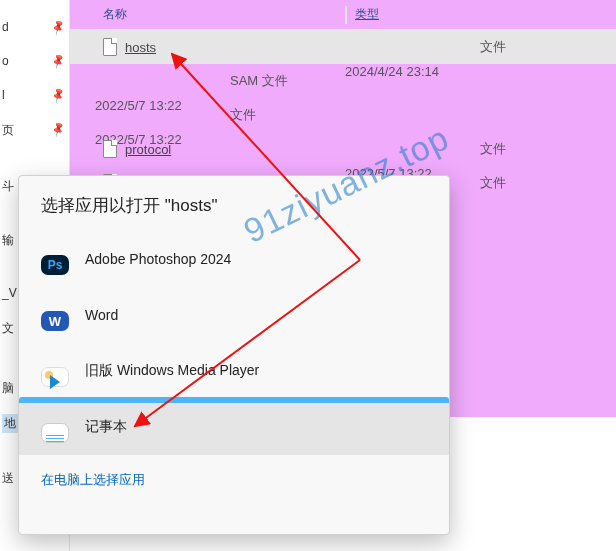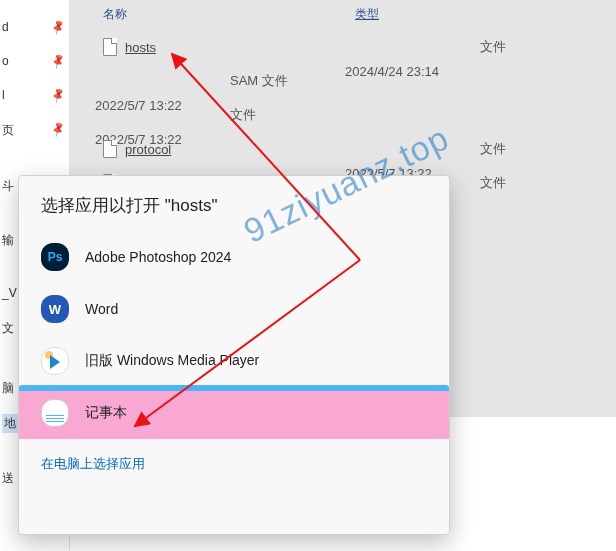--- a/index.html
+++ b/index.html
@@ -2,42 +2,42 @@
 <html><head>
 <meta charset="utf-8">
 <style>
   * { box-sizing: border-box; margin: 0; padding: 0; }
   body { font-family: "Segoe UI", "Microsoft YaHei", sans-serif; font-size: 12px; background: #fff; width: 616px; height: 551px; overflow: hidden; position: relative; color: #333; }
   
   .left-strip { position: absolute; left: 0; top: 0; width: 70px; height: 551px; background: #fff; border-right: 1px solid #e5e5e5; }
   .pin { position: absolute; color: #7a7a7a; font-size: 11px; left: 52px; transform: rotate(-30deg); }
   .sidebar-label { position: absolute; left: 2px; color: #333; font-size: 12px; }
   
-  .main { position: absolute; left: 70px; top: 0; right: 0; height: 417px; background: #e5e5e5; }
+  .main { position: absolute; left: 70px; top: 0; right: 0; height: 417px; background: #f0abfc; }
   .header { display: flex; height: 30px; border-bottom: 1px solid #e8e8e8; align-items: center; font-size: 12px; color: #2b4f8e; }
   .hcol-spacer { width: 25px; }
   .hcol-name { width: 250px; padding-left: 8px; }
   .hcol-date { width: 135px; }
   .hcol-type { flex: 1; text-decoration: underline; }
   .col-sep { width: 1px; height: 18px; background: #e5e5e5; }
   
   .row { display: flex; height: 34px; align-items: center; font-size: 13px; color: #444; }
   .row.selected { background: #e6e6e6; }
   .rcol-spacer { width: 25px; }
   .rcol-name { width: 250px; display: flex; align-items: center; gap: 8px; padding-left: 8px; text-decoration: underline; }
   .rcol-date { width: 135px; color: #555; margin-top: 48px; }
   .rcol-type { flex: 1; color: #555; }
   .file-icon { width: 14px; height: 18px; border: 1px solid #888; border-radius: 1px; position: relative; background: #fff; }
   .file-icon::after { content: ""; position: absolute; right: -1px; top: -1px; width: 5px; height: 5px; background: #fff; border-left: 1px solid #888; border-bottom: 1px solid #888; }
   
   .dialog { position: absolute; left: 18px; top: 175px; width: 432px; height: 360px; background: #f8f8f8; border: 1px solid #d0d0d0; box-shadow: 0 8px 24px rgba(0,0,0,0.25); border-radius: 4px; padding: 18px 0 0 0; }
   .dialog-title { font-size: 17px; color: #222; padding: 0 22px 14px 22px; }
   .app-item { display: flex; align-items: center; gap: 16px; padding: 12px 22px; cursor: default; position: relative; }
-  .app-item.selected { background: #f9a8d4; }
-  .app-icon { width: 28px; height: 28px; border-radius: 12px; display: flex; align-items: center; justify-content: center; font-weight: bold; font-size: 13px; color: #fff; }
+  .app-item.selected { background: #e5e5e5; }
+  .app-icon { width: 28px; height: 20px; border-radius: 7px; display: flex; align-items: center; justify-content: center; font-weight: bold; font-size: 13px; color: #fff; margin-top: 12px; }
   .ps-icon { background: #001e36; color: #31a8ff; font-size: 12px; }
   .word-icon { background: #2358b6; font-size: 13px; }
   .wmp-icon { background: #fff; border: 1px solid #ddd; position: relative; }
   .wmp-play { position: absolute; left: 8px; top: 7px; width: 0; height: 0; border-left: 10px solid #1b88d6; border-top: 7px solid transparent; border-bottom: 7px solid transparent; }
   .wmp-shine { position: absolute; left: 3px; top: 3px; width: 8px; height: 8px; border-radius: 50%; background: rgba(255,165,0,0.6); }
   .notepad-icon { background: #fff; border: 1px solid #ccc; display: flex; flex-direction: column; padding-top: 4px; gap: 2px; align-items: center; }
   .notepad-top { position: absolute; top: -2px; left: 0; right: 0; height: 6px; background: #4cb6f5; border-radius: 3px 3px 0 0; }
   .notepad-line { width: 70%; height: 1px; background: #4cb6f5; }
   .app-label { font-size: 14px; color: #222; }
   

